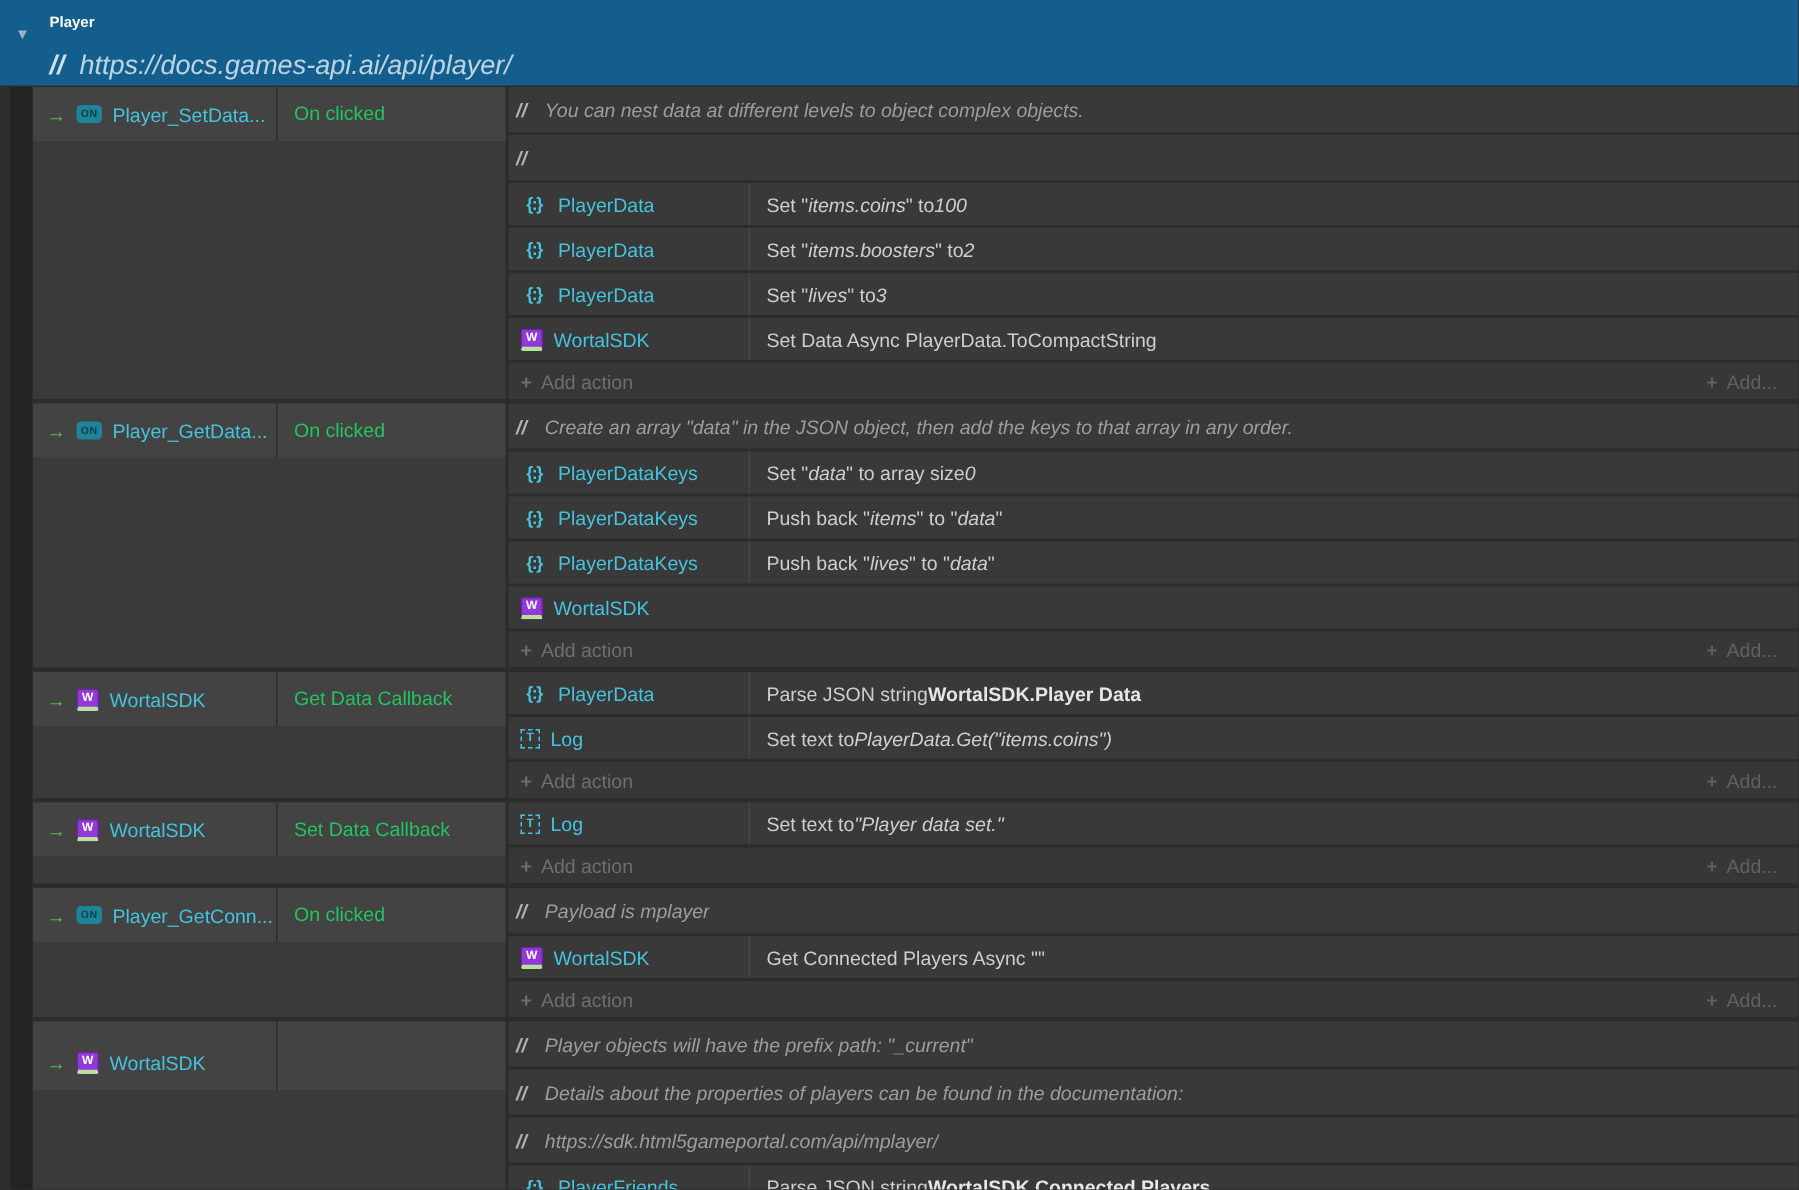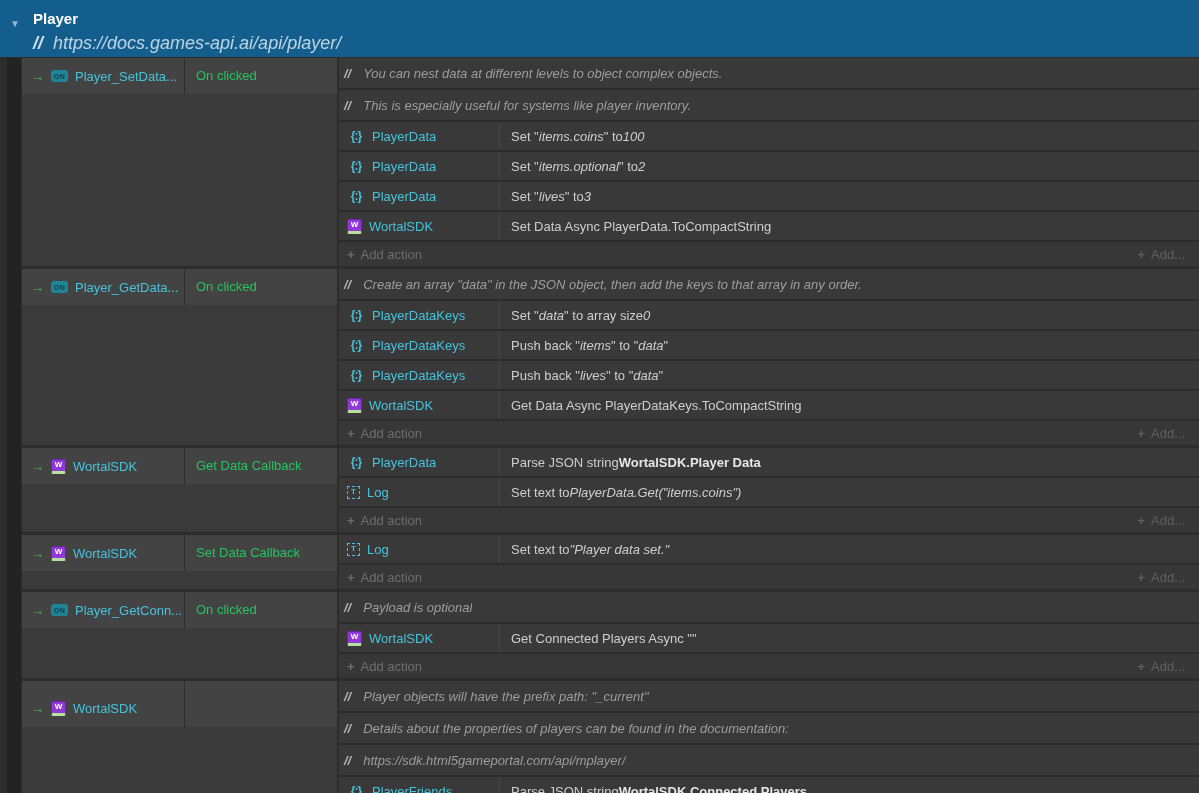--- a/index.html
+++ b/index.html
@@ -12,21 +12,21 @@
   }
   
   .group-header{
     position:absolute;left:0;top:0;width:1199px;height:57px;
     background:#135e8d;box-sizing:border-box;padding:7px 0 0 0;
   }
   .gh-collapse{
     position:absolute;left:10px;top:18px;color:#9db4c4;font-size:10px;cursor:pointer;
   }
   .gh-title{
-    position:absolute;left:33px;top:10px;color:#ffffff;font-weight:bold;font-size:15px;
+    position:absolute;left:33px;top:10px;color:#ffffff;font-weight:bold;font-size:10px;
   }
   .gh-comment{
     position:absolute;left:33px;top:33px;color:rgba(225,238,247,0.82);font-style:italic;font-size:18px;
   }
   .gh-comment .slashes{font-weight:bold;margin-right:10px;color:rgba(225,238,247,0.9)}
   
   .indent-strip{
     position:absolute;left:7px;top:58px;width:14px;height:735px;background:#232323;
   }
   
@@ -123,42 +123,41 @@
           <div class="cond-cell">On clicked</div>
         </div>
       </div>
       <div class="act-area">
         <div class="row comment-row">
           <span class="slashes">//</span>
           <span class="c-text">You can nest data at different levels to object complex objects.</span>
         </div>
         <div class="row comment-row">
           <span class="slashes">//</span>
-          <span class="c-text">This is especially useful for systems like player inventory.</span>
         </div>
         <div class="row action-row">
           <div class="a-obj">
             <span class="ic ic-json">{:}</span>
             <span class="obj-name">PlayerData</span>
           </div>
           <div class="a-text">
             <span>Set "</span>
             <span class="it">items.coins</span>
             <span>" to </span>
             <span class="it">100</span>
           </div>
         </div>
         <div class="row action-row">
           <div class="a-obj">
             <span class="ic ic-json">{:}</span>
             <span class="obj-name">PlayerData</span>
           </div>
           <div class="a-text">
             <span>Set "</span>
-            <span class="it">items.optional</span>
+            <span class="it">items.boosters</span>
             <span>" to </span>
             <span class="it">2</span>
           </div>
         </div>
         <div class="row action-row">
           <div class="a-obj">
             <span class="ic ic-json">{:}</span>
             <span class="obj-name">PlayerData</span>
           </div>
           <div class="a-text">
@@ -241,23 +240,20 @@
             <span>" to "</span>
             <span class="it">data</span>
             <span>"</span>
           </div>
         </div>
         <div class="row action-row">
           <div class="a-obj">
             <span class="ic ic-book">W</span>
             <span class="obj-name">WortalSDK</span>
           </div>
-          <div class="a-text">
-            <span>Get Data Async PlayerDataKeys.ToCompactString</span>
-          </div>
         </div>
         <div class="row add-row">
           <span class="add-left">
             <span class="plus">+</span>
             <span>Add action</span>
           </span>
           <span class="add-right">
             <span class="plus">+</span>
             <span>Add...</span>
           </span>
@@ -349,21 +345,21 @@
             <span class="arrow">→</span>
             <span class="ic ic-button">ON</span>
             <span class="obj-name">Player_GetConn...</span>
           </div>
           <div class="cond-cell">On clicked</div>
         </div>
       </div>
       <div class="act-area">
         <div class="row comment-row">
           <span class="slashes">//</span>
-          <span class="c-text">Payload is optional</span>
+          <span class="c-text">Payload is mplayer</span>
         </div>
         <div class="row action-row">
           <div class="a-obj">
             <span class="ic ic-book">W</span>
             <span class="obj-name">WortalSDK</span>
           </div>
           <div class="a-text">
             <span>Get Connected Players Async ""</span>
           </div>
         </div>

